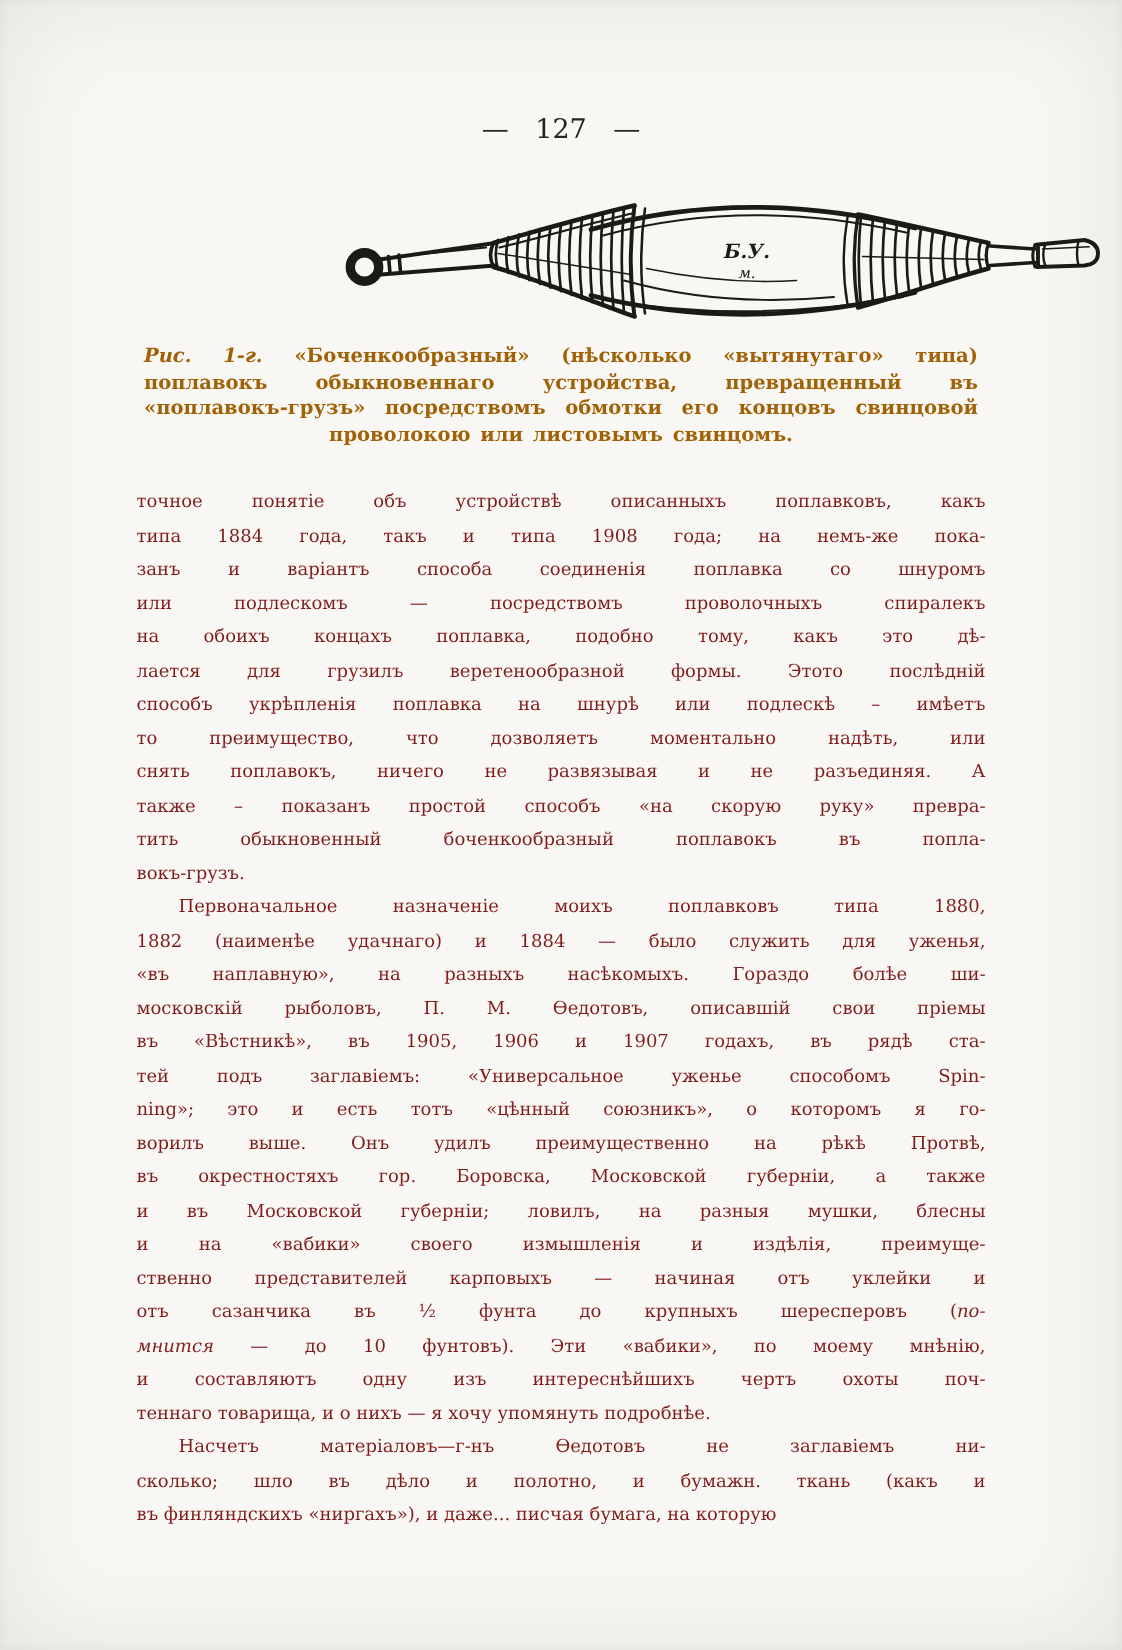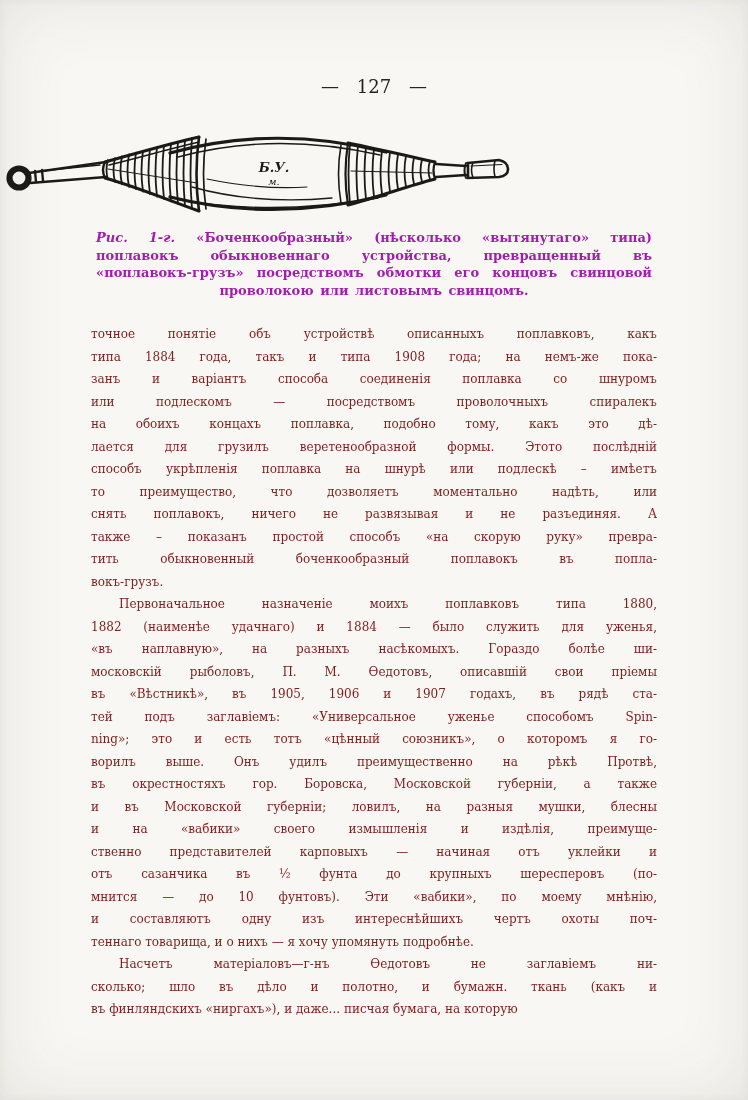--- a/index.html
+++ b/index.html
@@ -19,52 +19,52 @@
   .folio {
     padding-top: 76px;
     text-align: center;
     font-size: 18px;
     word-spacing: 12px;
     color: #262421;
   }
   .figure-wrap {
     margin-top: 24px;
     display: flex;
-    justify-content: flex-start;
+    justify-content: flex-end;
   }
   .caption {
     width: 556px;
     margin: 8px auto 0;
     font-size: 13px;
     font-weight: bold;
     line-height: 17.5px;
     text-align: justify;
     text-align-last: center;
-    color: #a21caf;
+    color: #a16207;
     word-spacing: 2px;
   }
   .caption .cap-label { font-style: italic; font-weight: bold; }
   .body-text {
     width: 566px;
     margin: 24px auto 0;
     font-size: 12px;
     color: #7f1d1d;
   }
   .para { margin: 0; }
   .line {
     height: 22.5px;
     line-height: 22.5px;
     text-align: justify;
     text-align-last: justify;
     overflow: visible;
     white-space: normal;
   }
   .line.last { text-align-last: left; }
   .line.indent { text-indent: 28px; }
-  .it { }
+  .it { font-style: italic; }
   svg .ink { stroke: #1c1a17; fill: none; stroke-linecap: round; }
   svg text { font-family: "DejaVu Serif", serif; }
 </style>
 </head>
 <body>
 
 <div class="page">
 
   <div class="folio">— 127 —</div>
 

